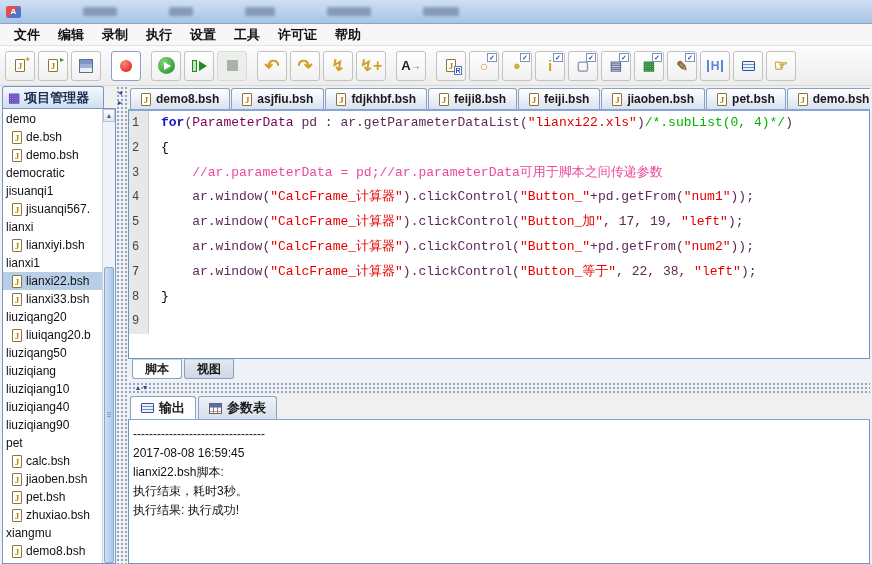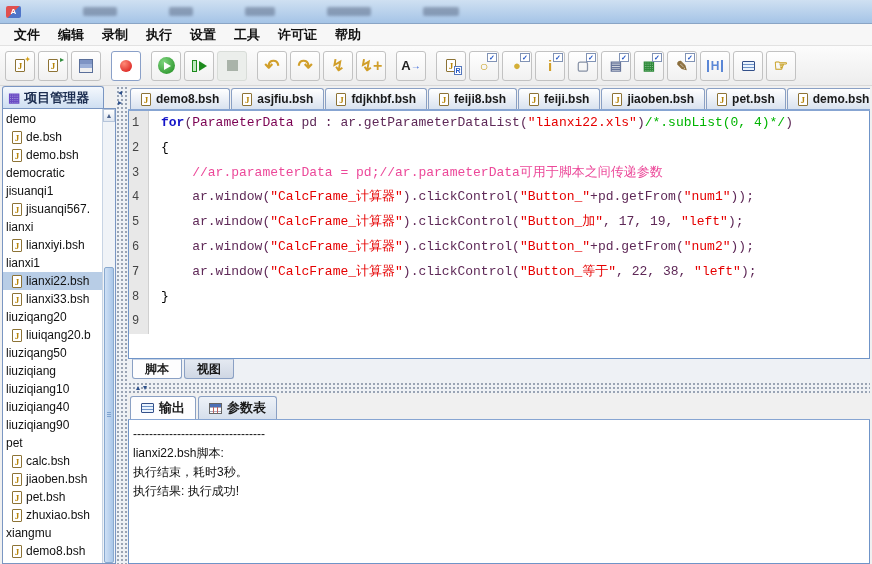--- a/index.html
+++ b/index.html
@@ -427,18 +427,19 @@
         <span>输出</span>
       </div>
       <div class="otab">
         <span class="icon-table"></span>
         <span>参数表</span>
       </div>
     </div>
 
     <div class="outarea" id="outarea">
         <div class="oline">---------------------------------</div>
+        <div class="oline">2017-08-08 16:59:45</div>
         <div class="oline">lianxi22.bsh脚本:</div>
         <div class="oline">执行结束，耗时3秒。</div>
         <div class="oline">执行结果: 执行成功!</div>
       </div>
   </div>
 </div>
 
 </body></html>

